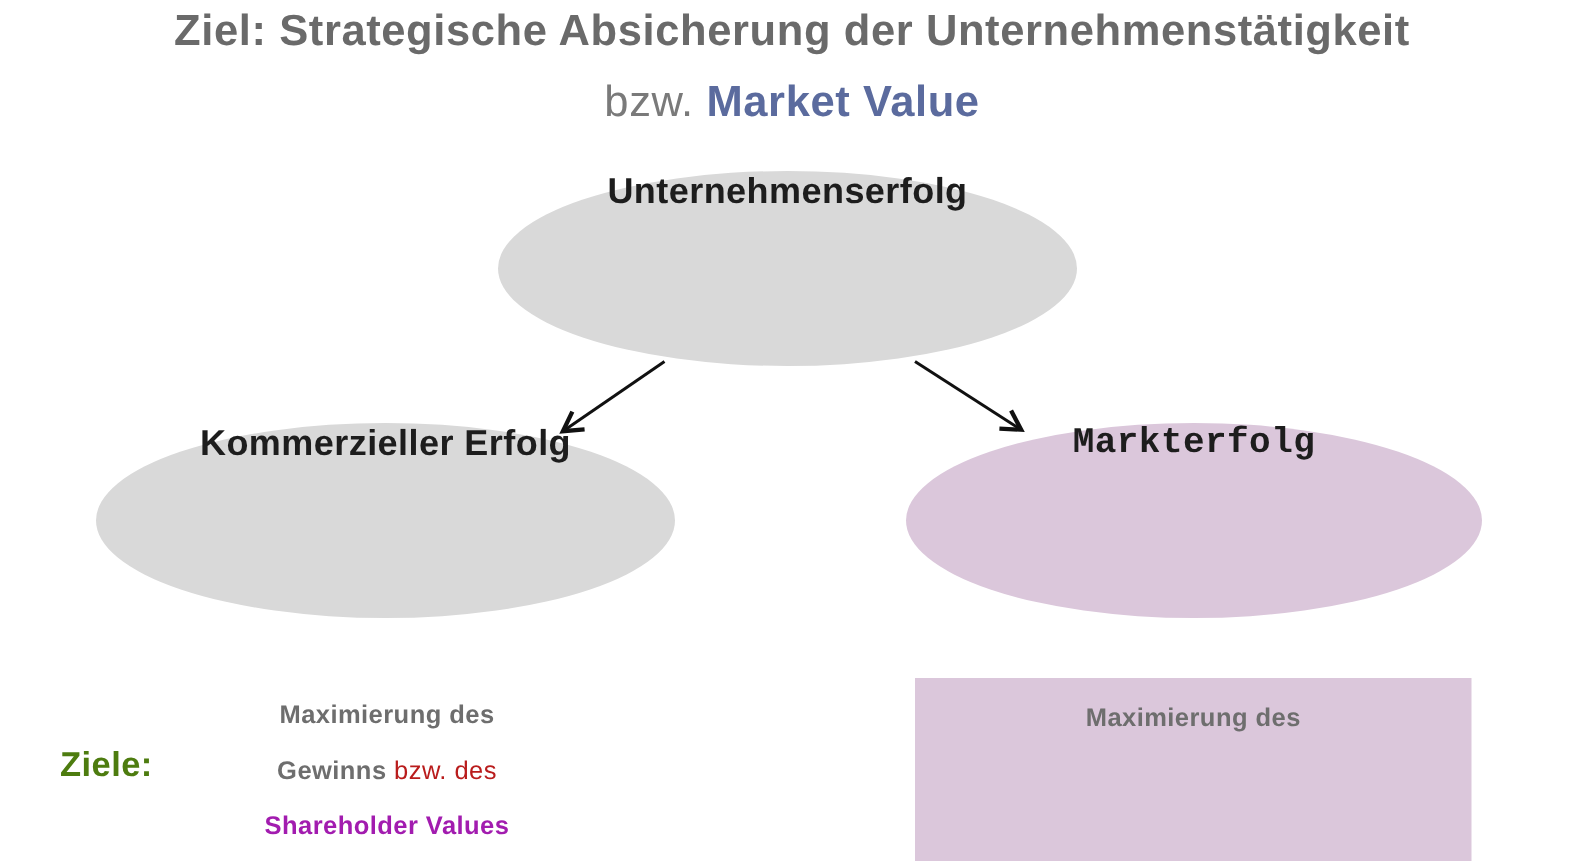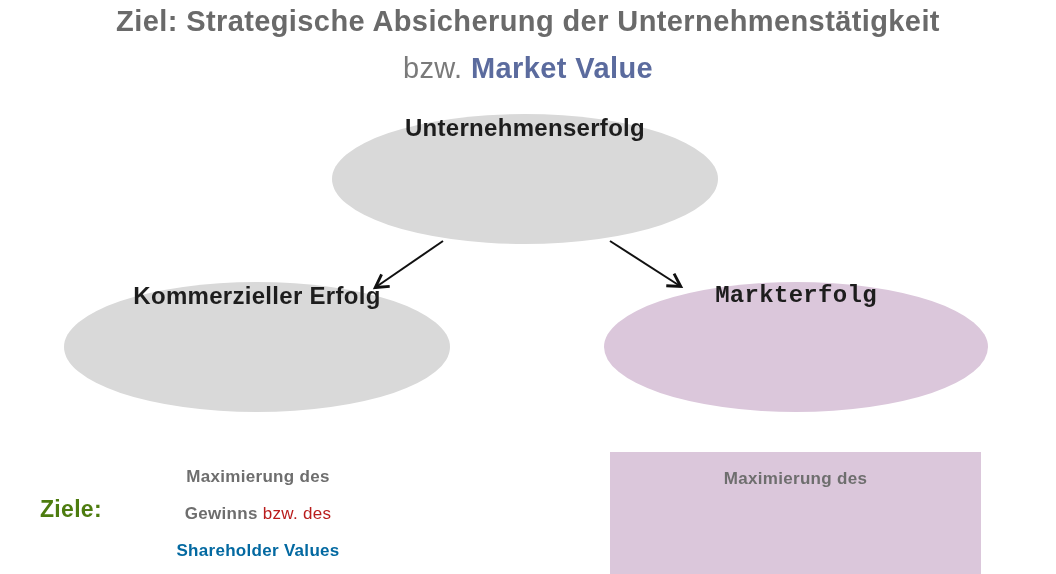--- a/index.html
+++ b/index.html
@@ -95,21 +95,21 @@
     width: 371px;
     height: 122px;
     padding-top: 8px;
     box-sizing: border-box;
     background: #dbc7db;
   }
   .goal-block .b { font-weight: 700; }
   .goal-block .r { font-weight: 400; color: #b91c1c; }
   .goal-block .accent {
     font-weight: 700;
-    color: #0369a1;
+    color: #a21caf;
   }
 </style>
 </head>
 <body>
 
 <div class="canvas">
 
   <div class="title-line1">Ziel: Strategische Absicherung der Unternehmenstätigkeit</div>
   <div class="title-line2">
     <span>bzw. </span><span class="accent">Market Value</span>

